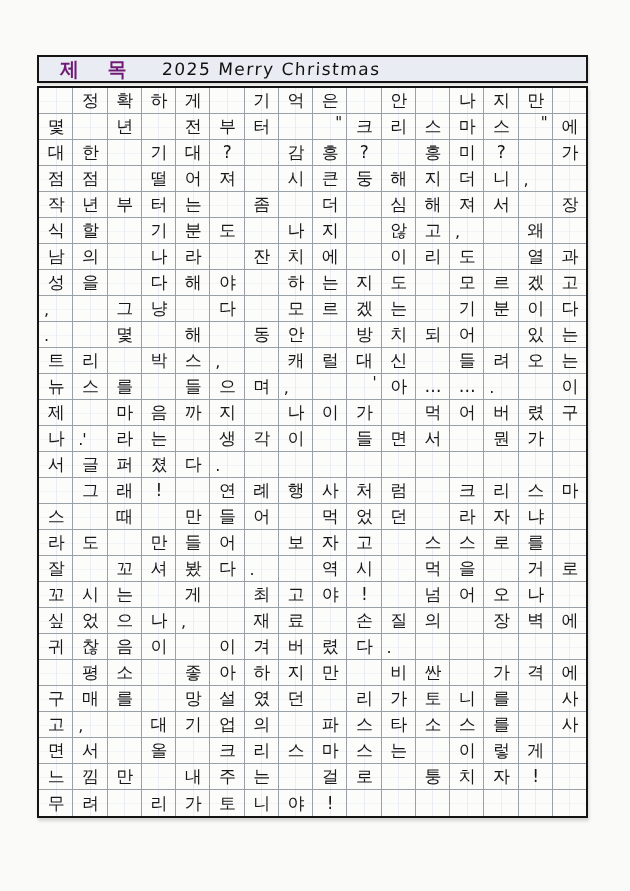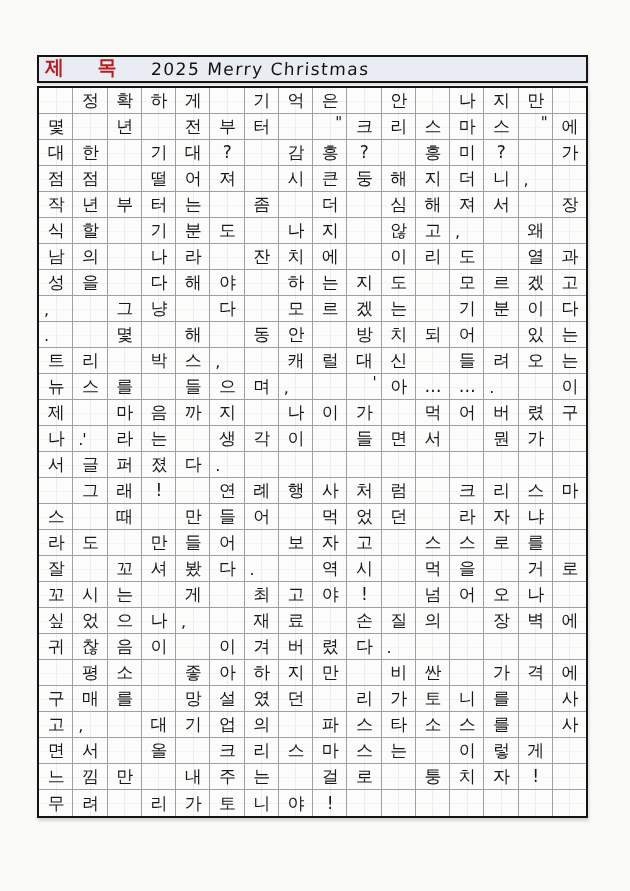--- a/index.html
+++ b/index.html
@@ -23,24 +23,23 @@
 
   
   .title-box{
     position:absolute;left:37px;top:55px;width:551px;height:28px;
     border:2px solid var(--border);
     background:var(--titlefill);
     display:flex;align-items:center;
     box-shadow:1px 2px 2px rgba(0,0,0,0.12);
   }
   .title-label{
-    font-weight:bold;font-size:19px;color:#b91c1c;
-    letter-spacing:11px;margin-left:6px;white-space:nowrap;line-height:1;
+    font-weight:bold;font-size:19px;color:#701a75;
+    letter-spacing:11px;margin-left:21px;white-space:nowrap;line-height:1;
     transform:scaleY(1.05);
-    font-family:Liberation Mono, monospace;
   }
   .title-value{
     font-size:17px;color:#111;margin-left:24px;white-space:nowrap;
     letter-spacing:1.5px;transform:skewX(-3deg);line-height:1;
   }
 
   
   .grid{
     position:absolute;left:37px;top:86px;width:551px;
     border:2px solid var(--border);

